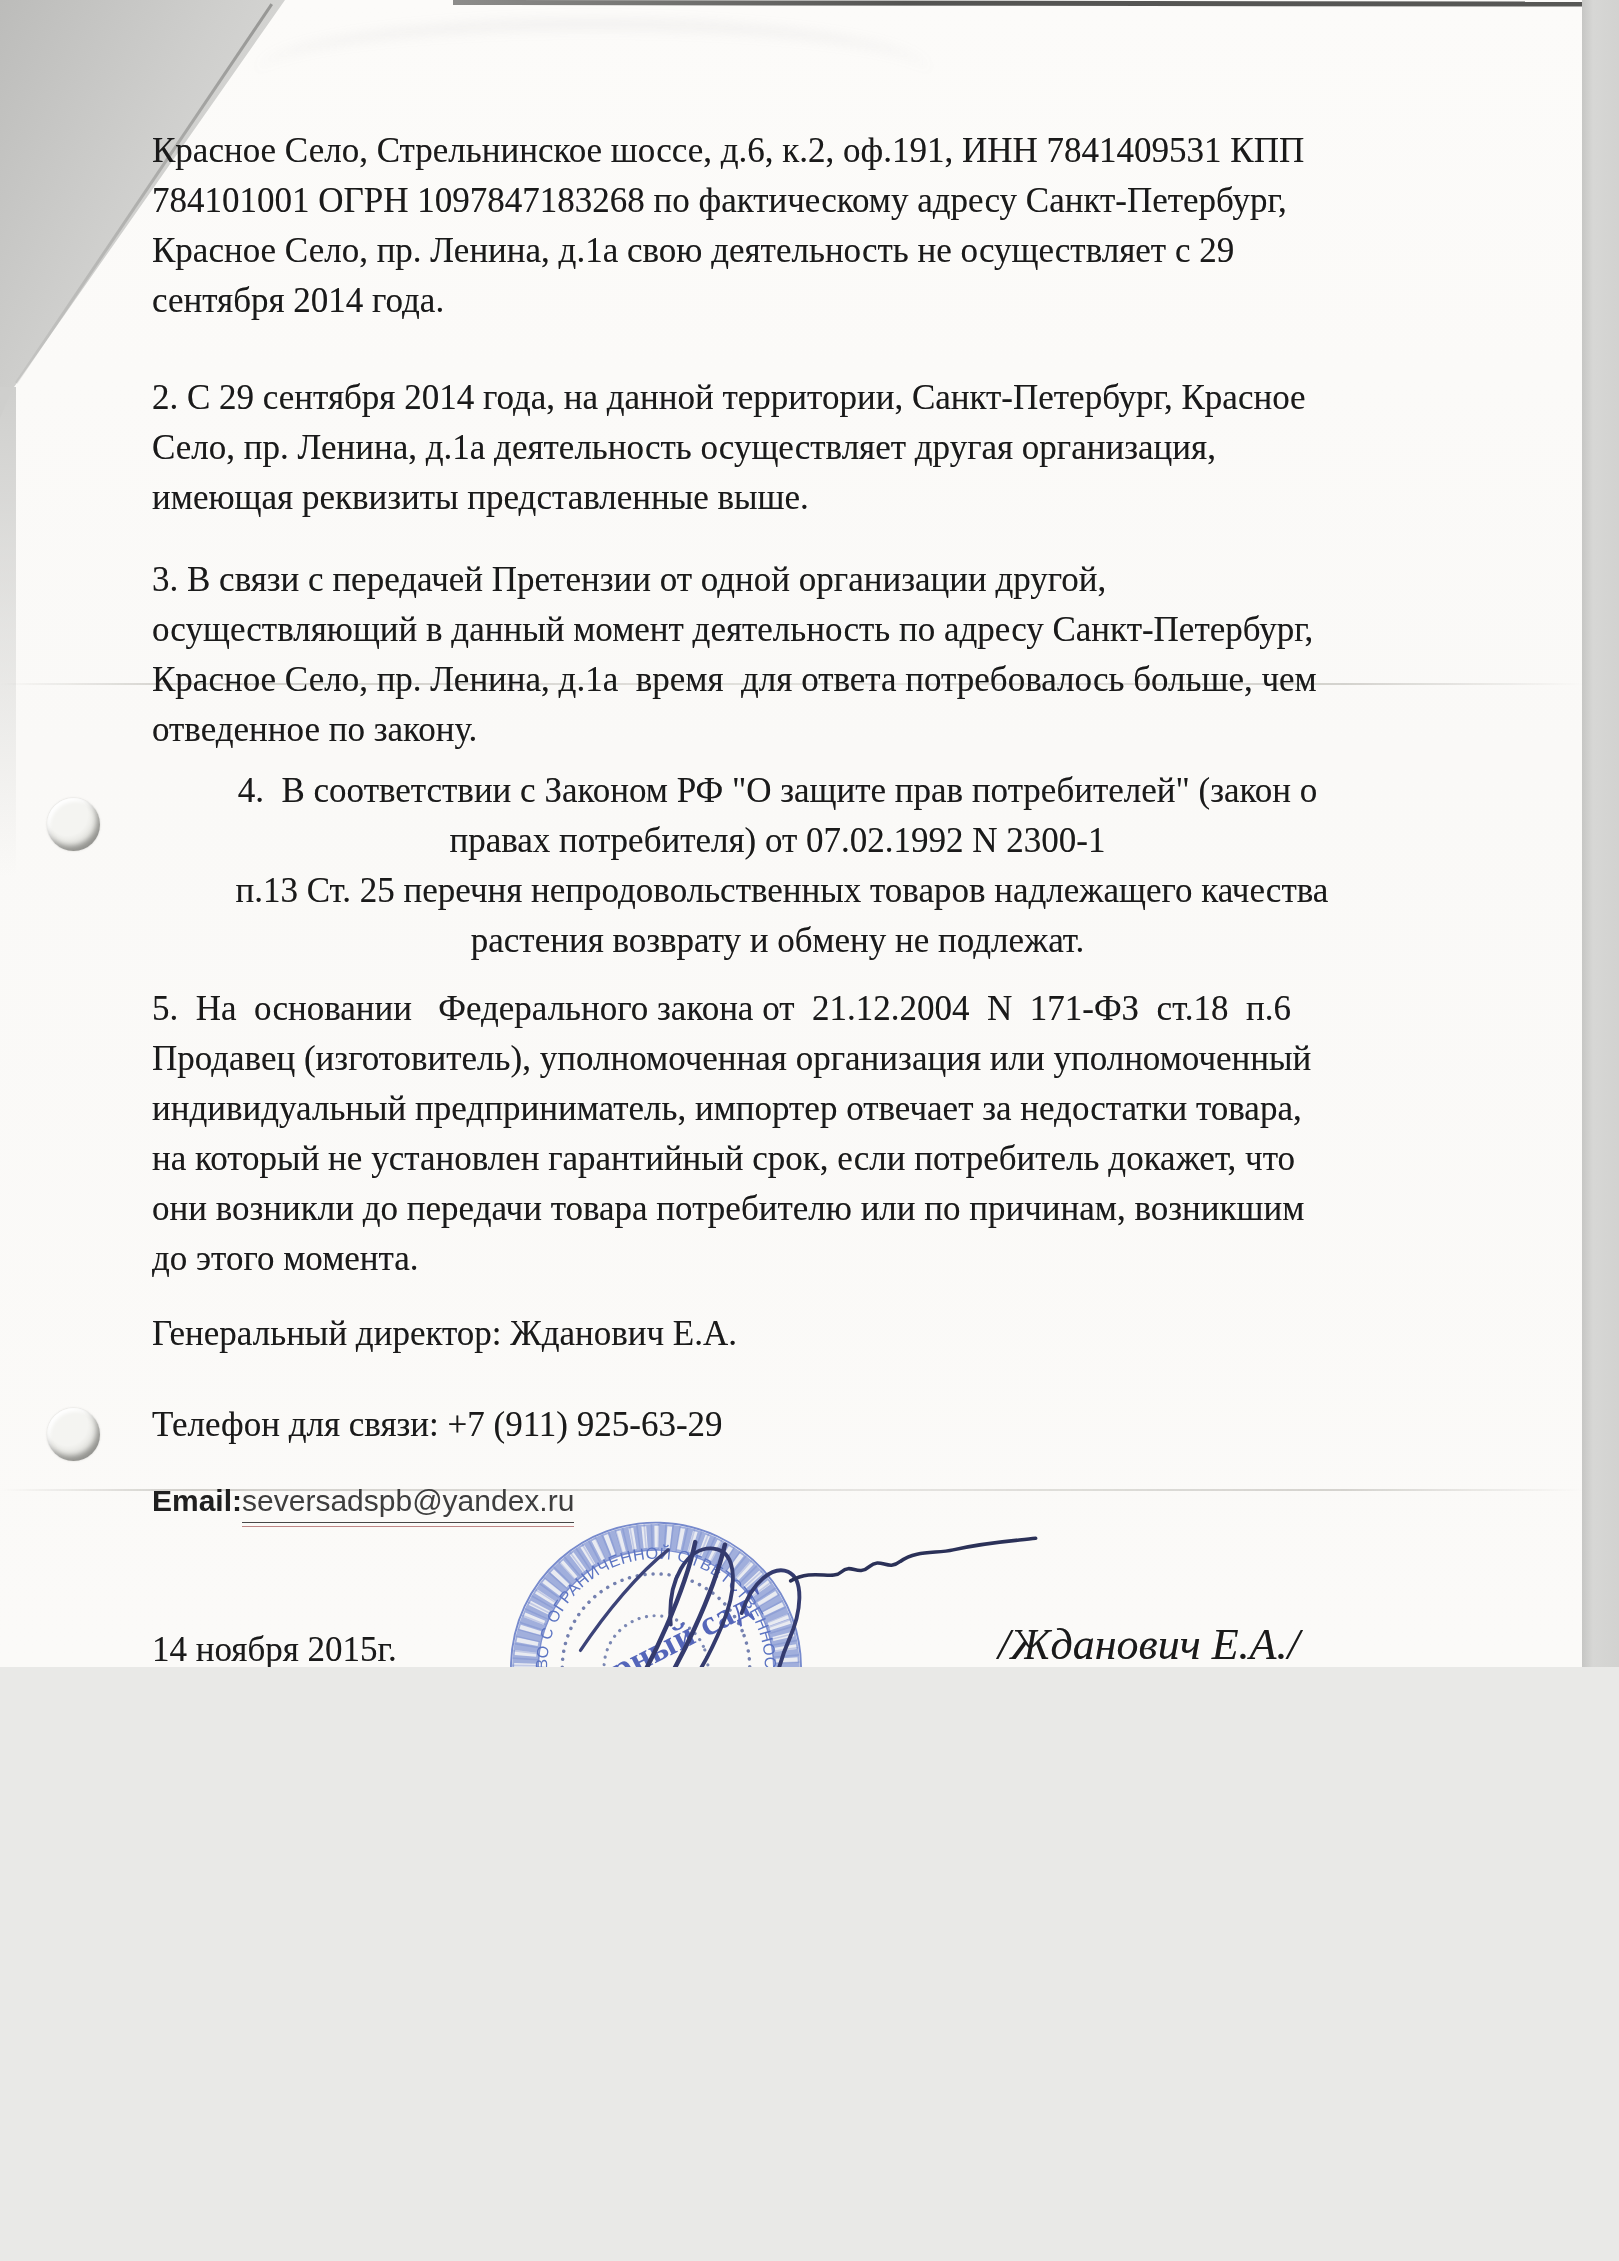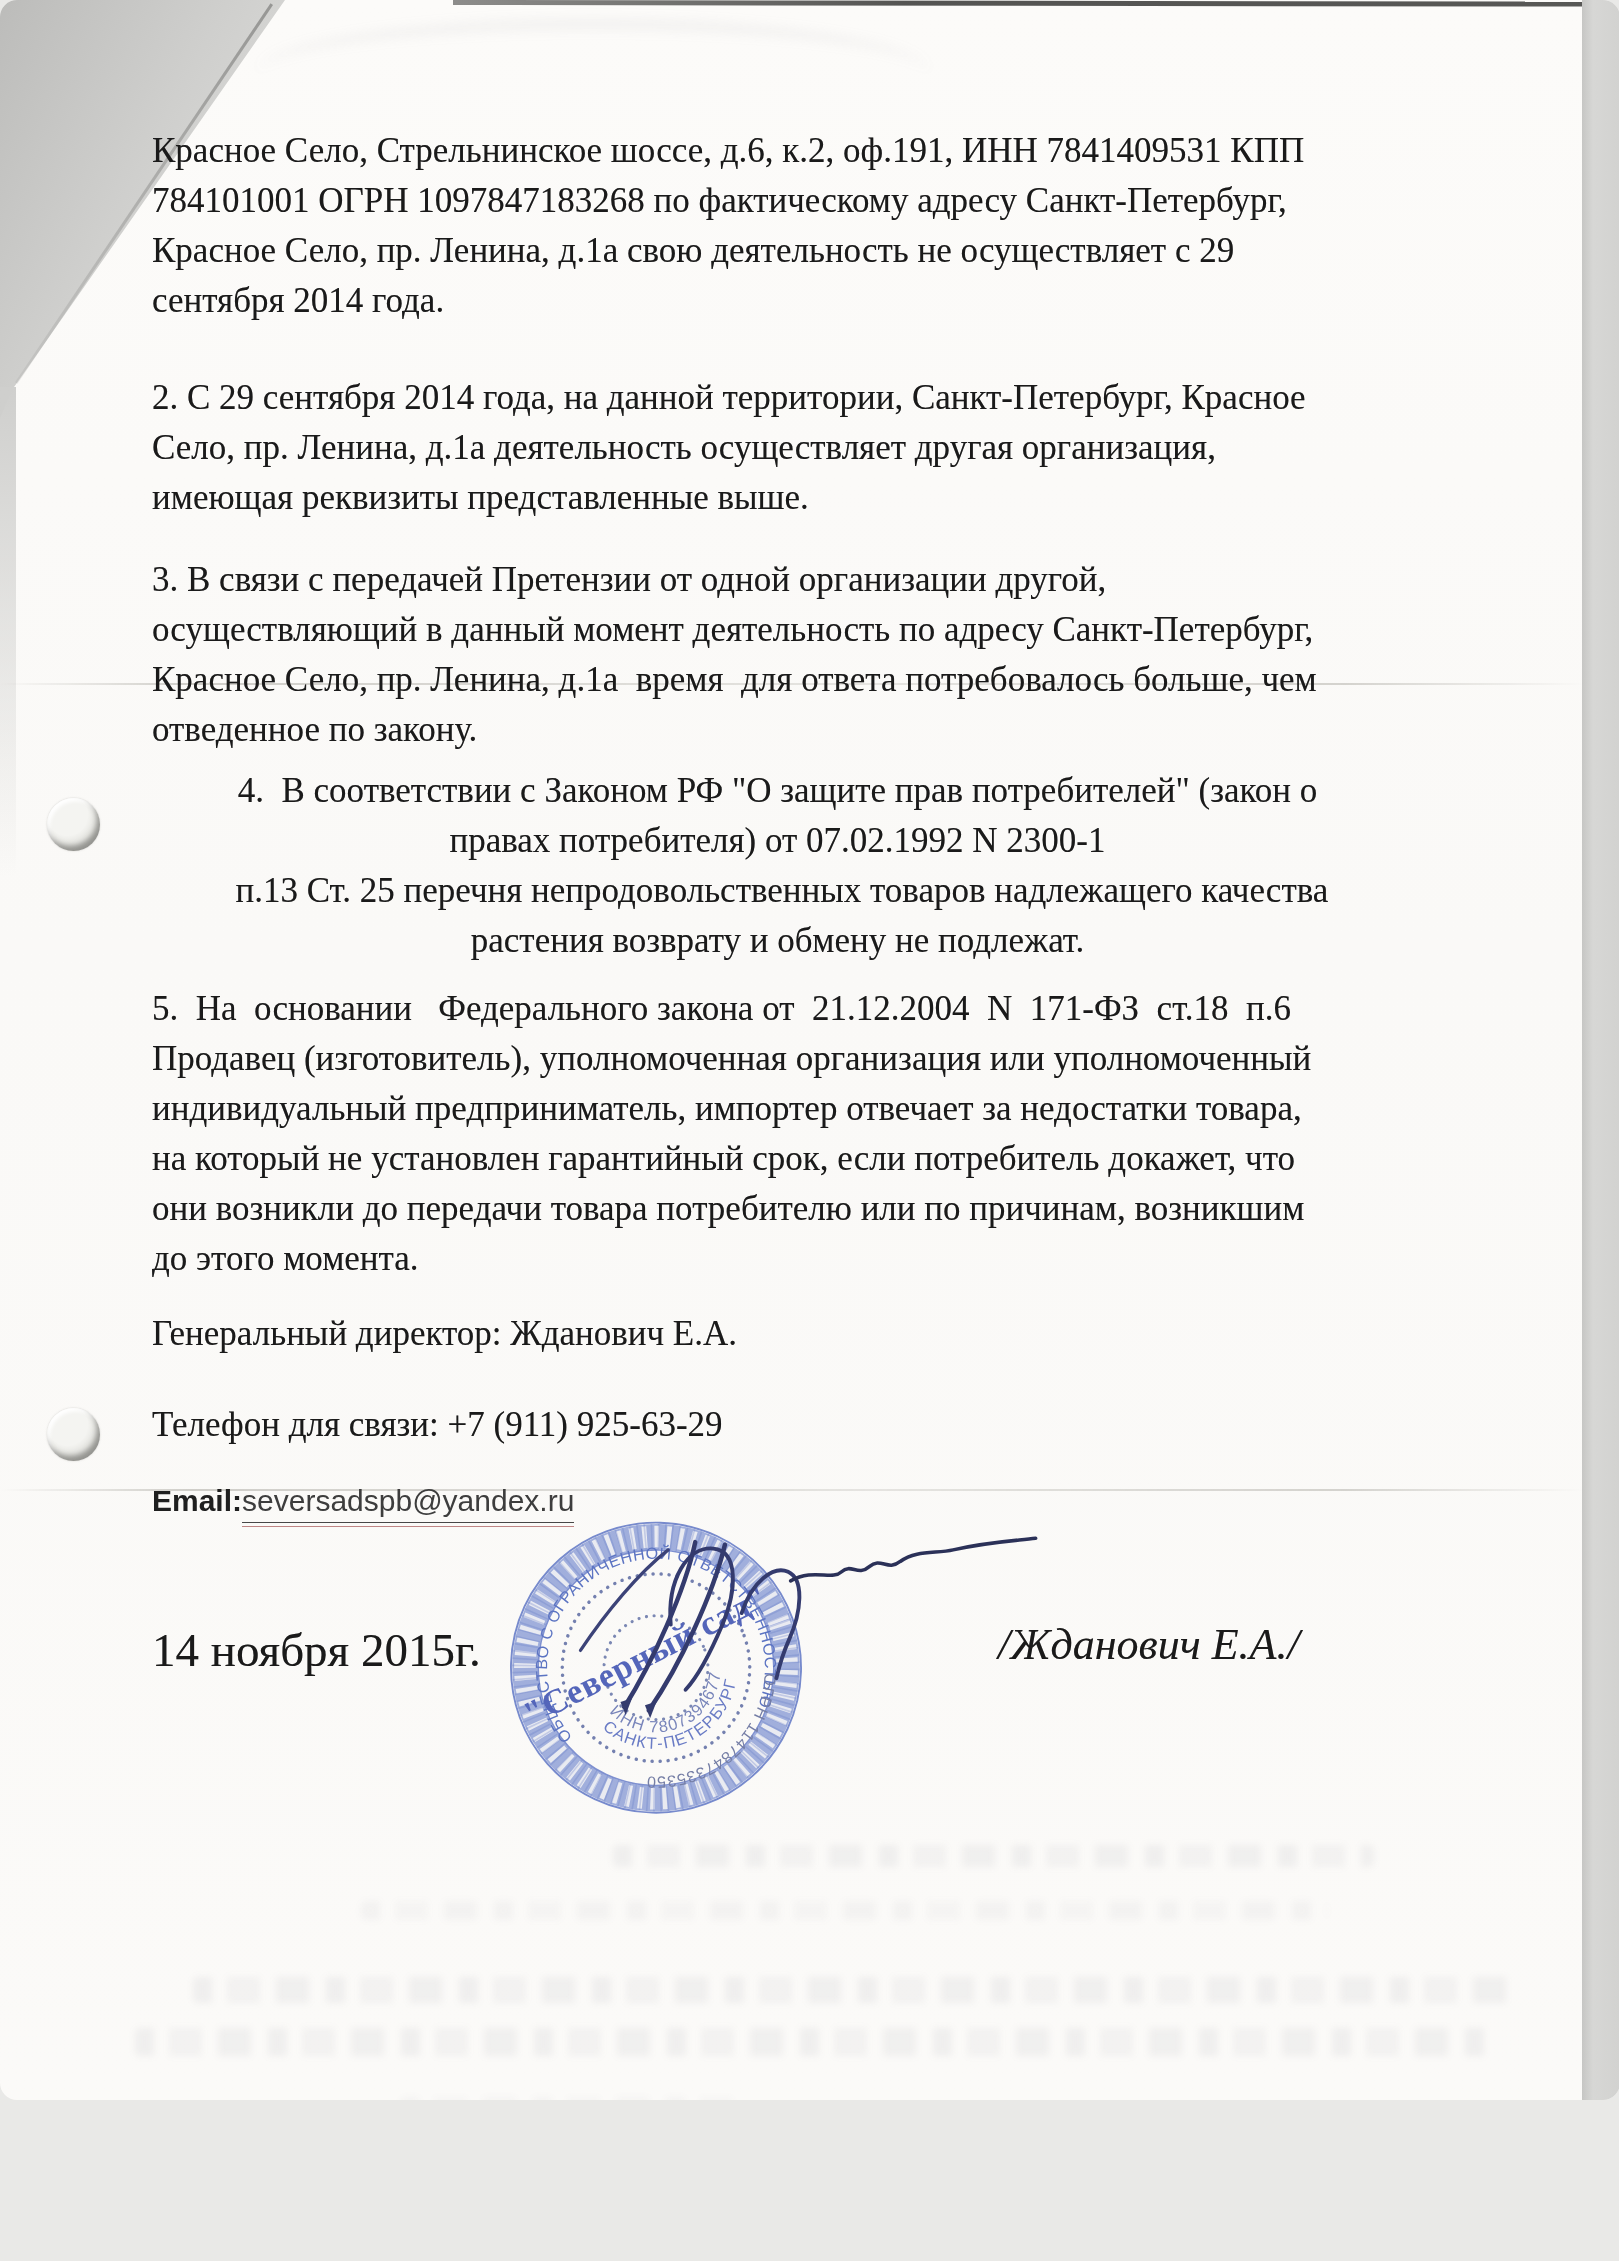--- a/index.html
+++ b/index.html
@@ -1,19 +1,19 @@
 <!DOCTYPE html>
 <html style="font-size:10.3px"><head>
 <meta charset="utf-8">
 <style>
   html,body{margin:0;padding:0;background:#e9e9e7;}
   .scan{
-    position:relative;width:1620px;height:2100px;overflow:hidden;
+    position:relative;width:1620px;height:1667px;overflow:hidden;
     background:linear-gradient(180deg,#fcfbf9 0%,#faf9f7 45%,#fbfaf8 100%);
-    font-family:"Liberation Serif",serif;color:#1a1a1a;border-radius:17px;
+    font-family:"Liberation Serif",serif;color:#1a1a1a;
   }
   
   .corner-fold{
     position:absolute;left:0;top:0;width:285px;height:418px;
     background:linear-gradient(118deg,#bcbcba 0%,#cfcfcd 45%,#dcdcda 80%,#e4e4e2 100%);
     clip-path:polygon(0 0,100% 0,4.5% 93%,0 100%);
   }
   .corner-fold-edge{
     position:absolute;left:273px;top:5.2px;width:457px;height:2.6px;
     background:linear-gradient(to right,rgba(140,140,138,.85),rgba(170,170,168,.25));
@@ -57,21 +57,21 @@
   .para{position:absolute;left:152px;width:1251px;}
   .line{height:50px;line-height:50px;font-size:35px;white-space:pre;
         text-shadow:0 0 0.6px rgba(20,20,20,.4);}
   .single-line{position:absolute;left:152px;font-size:35px;line-height:50px;white-space:pre;
         text-shadow:0 0 0.6px rgba(20,20,20,.4);}
   .email-row{position:absolute;left:152px;top:1480px;display:flex;align-items:baseline;
         font-family:"Liberation Sans",sans-serif;font-size:30px;line-height:41px;}
   .email-label{font-weight:bold;color:#1f1f1f;}
   .email-underline-outer{border-bottom:1.9px solid rgba(158,70,70,.65);padding-bottom:3px;}
   .email-address{display:inline-block;color:#3d3d3d;border-bottom:1.9px solid #474747;padding-bottom:1.3px;}
-  .date-line{position:absolute;left:152px;top:1625px;font-size:47px;line-height:50px;white-space:pre;
+  .date-line{position:absolute;left:152px;top:1625px;font-size:35px;line-height:50px;white-space:pre;
         text-shadow:0 0 0.6px rgba(20,20,20,.4);}
   .sign-name{position:absolute;left:998px;top:1620px;font-size:44px;line-height:50px;white-space:pre;
         text-shadow:0 0 0.6px rgba(20,20,20,.4);font-style:italic;}
   .footer{position:absolute;left:77px;top:2090px;width:1542px;text-align:left;
         font-size:31px;color:#2d2d2d;margin-top:28px;}
   
   .stamp-svg{position:absolute;left:504px;top:1519px;opacity:.9;}
   .sig-svg{position:absolute;left:0;top:0;}
   
   .ghost{

